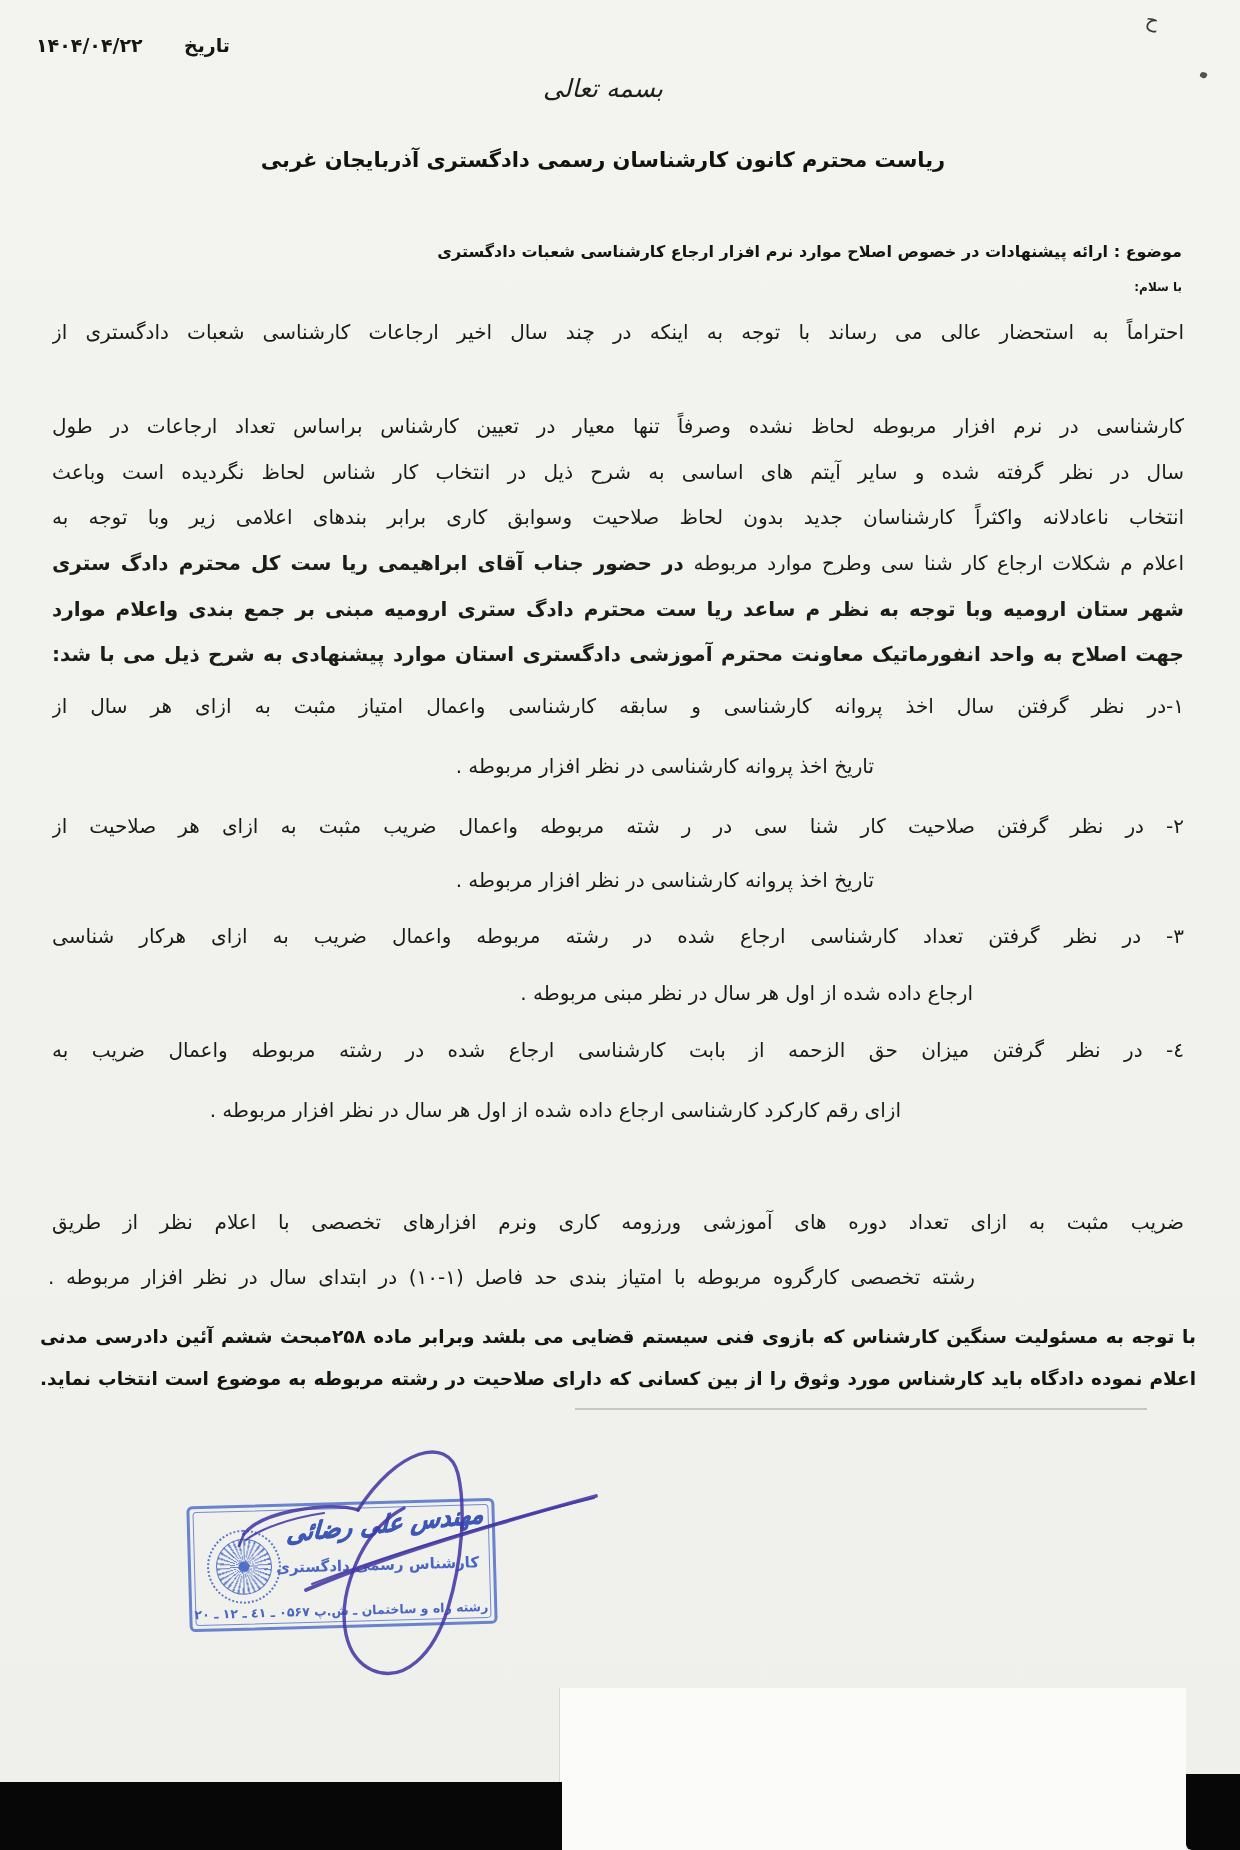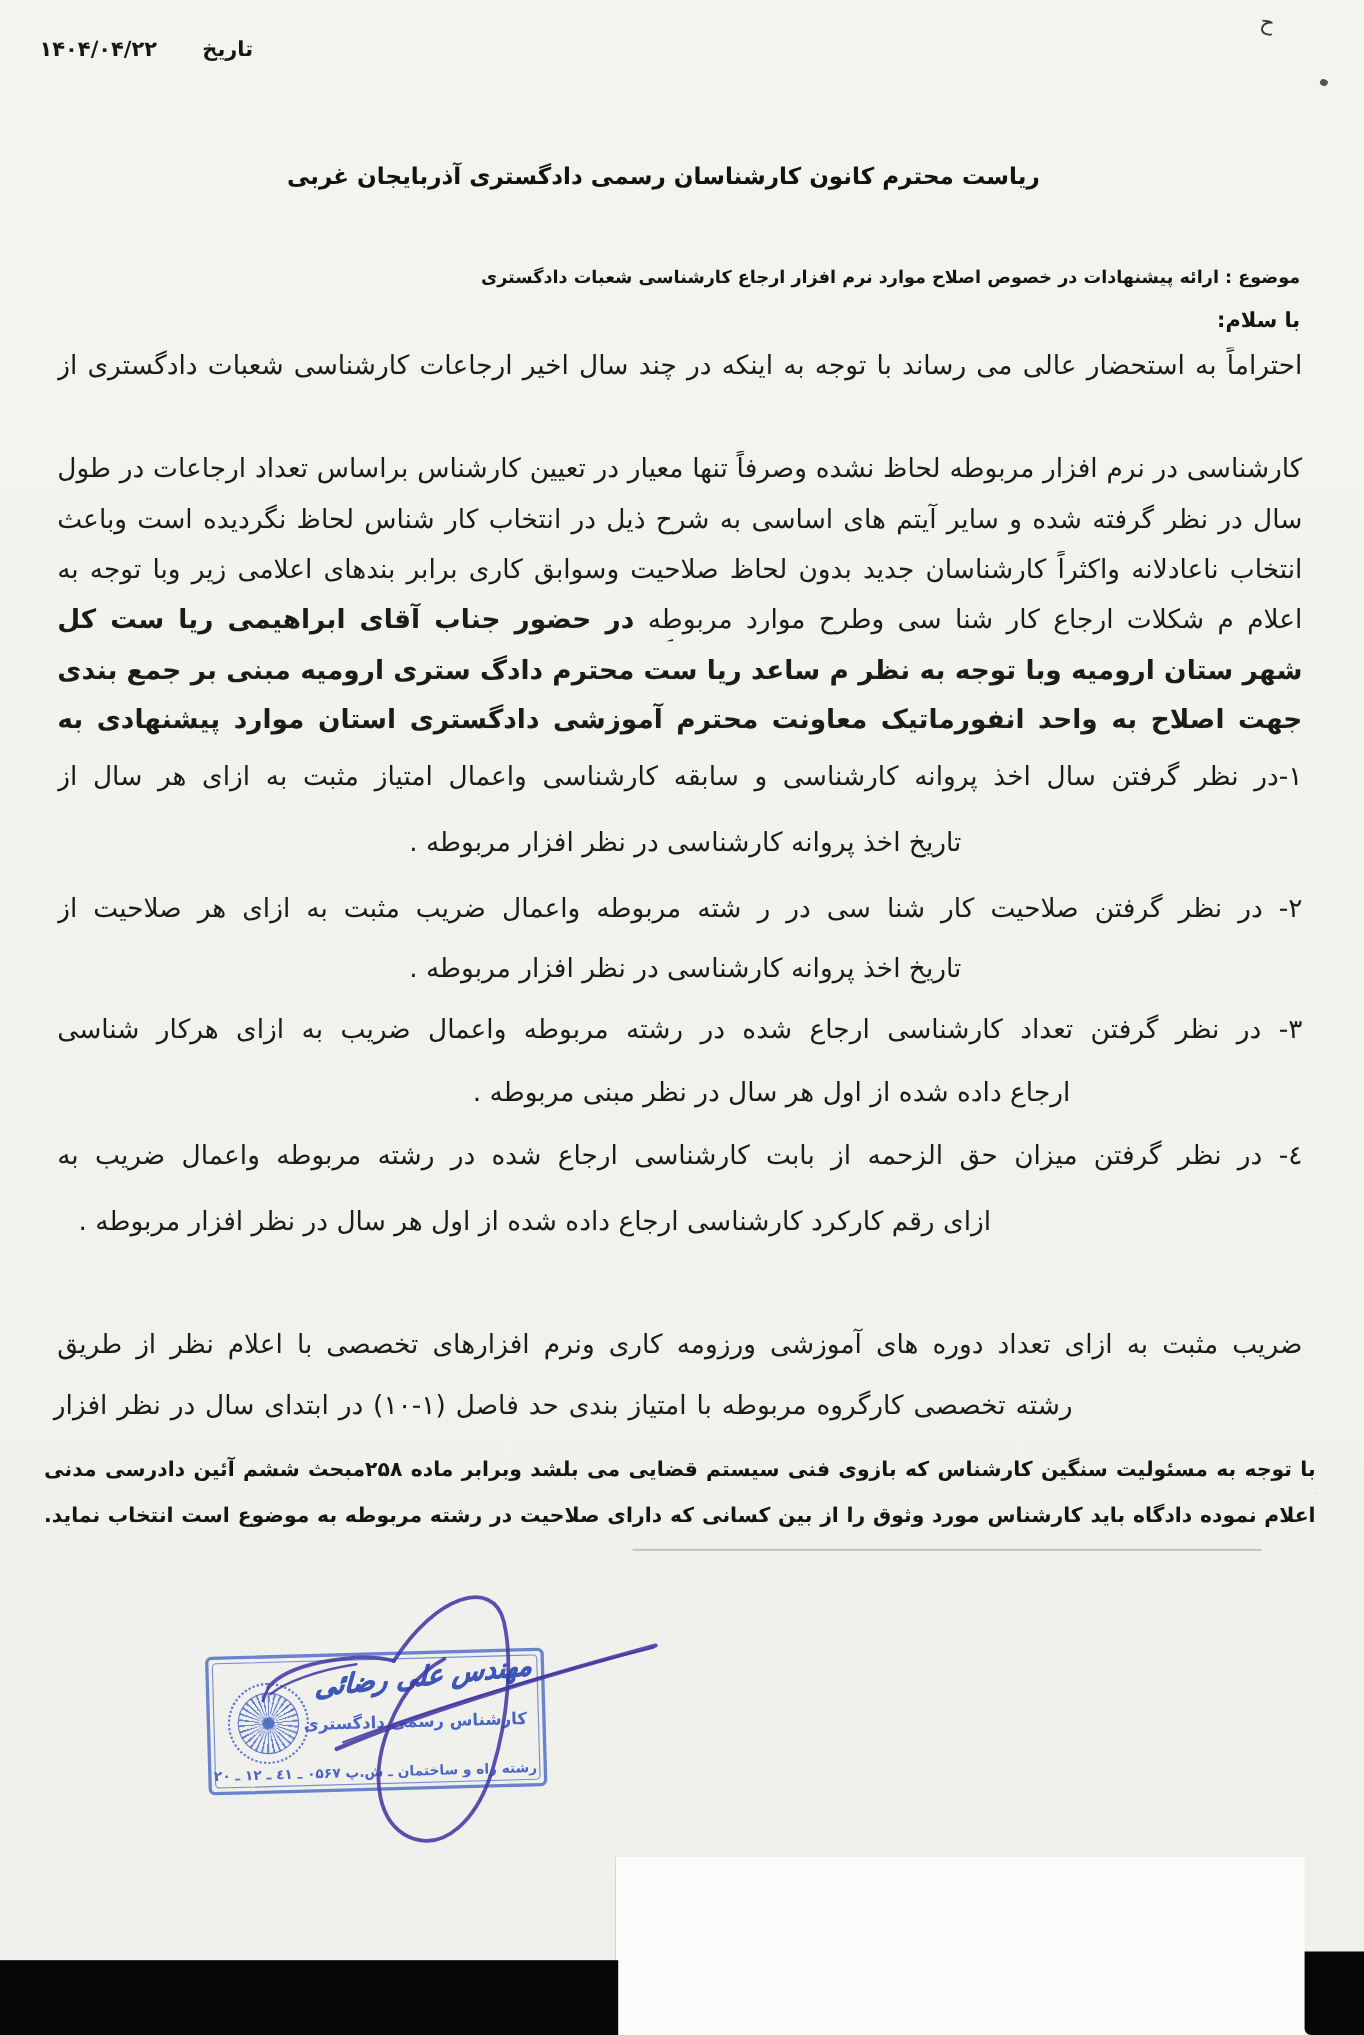--- a/index.html
+++ b/index.html
@@ -10,21 +10,21 @@
     overflow:hidden;
   }
   .paper{
     position:absolute;inset:0;
     background:linear-gradient(180deg,#f3f3f0 0%,#f1f1ee 60%,#efefec 100%);
   }
   
   .ln{
     position:absolute;right:56px;left:52px;height:36px;overflow:hidden;
     direction:rtl;color:#1b1b19;
-    font-size:24px;line-height:32px;
+    font-size:20px;line-height:32px;
     font-family:"DejaVu Sans",sans-serif;
   }
   .j{text-align:justify;text-align-last:justify;}
   .cont{left:auto;text-align:right;white-space:nowrap;}
   .b{font-weight:bold;}
   .u{text-decoration-thickness:2px;text-underline-offset:6px;}
   .bold-ln{font-weight:bold;font-size:18.5px;line-height:30px;color:#141412;}
 
   .corner-mark{position:absolute;top:8px;left:1146px;font-size:20px;color:#3a3a38;transform:rotate(14deg);}
   .speck{position:absolute;top:72px;left:1200px;width:7px;height:6px;background:#55514d;border-radius:60% 40% 55% 45%;transform:rotate(25deg);}
@@ -41,21 +41,21 @@
   .doc-title{
     position:absolute;top:148px;left:0;right:34px;text-align:center;
     font-weight:bold;font-size:21px;color:#121210;
   }
   .subject{
     position:absolute;top:242px;right:58px;left:70px;direction:rtl;text-align:right;
     font-weight:bold;font-size:16px;color:#141412;
   }
   .salam{
     position:absolute;top:280px;right:58px;direction:rtl;
-    font-weight:bold;font-size:19px;color:#141412;
+    font-weight:bold;font-size:12px;color:#141412;
   }
 
   .thin-rule{position:absolute;top:1408px;left:575px;width:572px;height:2px;background:#c6c6c1;}
   .white-patch{position:absolute;left:560px;top:1688px;width:626px;height:162px;background:#fbfbfa;box-shadow:-1px 0 0 #d8d8d4;}
   .black-band-left{position:absolute;left:0;top:1782px;width:562px;height:68px;background:#070707;}
   .black-band-right{position:absolute;left:1186px;top:1774px;width:54px;height:76px;background:#070707;border-radius:0 0 0 6px;}
 
   
   .stamp{
     position:absolute;left:188px;top:1502px;width:302px;height:120px;
@@ -98,20 +98,21 @@
 <div class="paper">
 
   <div class="corner-mark">ح</div>
   <div class="speck"></div>
 
   <div class="date-row">
     <span>تاریخ</span>
     <span>۱۴۰۴/۰۴/۲۲</span>
   </div>
 
+  <div class="besm">بسمه تعالی</div>
 
   <div class="doc-title">ریاست محترم کانون کارشناسان رسمی دادگستری آذربایجان غربی</div>
 
   <div class="subject">موضوع : ارائه پیشنهادات در خصوص اصلاح موارد نرم افزار  ارجاع کارشناسی شعبات دادگستری</div>
 
   <div class="salam">با سلام:</div>
 
   <div class="ln j" style="top:316px">احتراماً به استحضار عالی می رساند با توجه به اینکه در چند سال اخیر ارجاعات کارشناسی شعبات دادگستری از</div>
   <div class="ln j" style="top:410px">کارشناسی در نرم افزار مربوطه لحاظ نشده وصرفاً تنها معیار در تعیین کارشناس براساس تعداد ارجاعات در طول</div>
   <div class="ln j" style="top:501px">انتخاب ناعادلانه واکثراً کارشناسان جدید بدون لحاظ صلاحیت وسوابق کاری برابر بندهای اعلامی زیر وبا توجه به</div>

